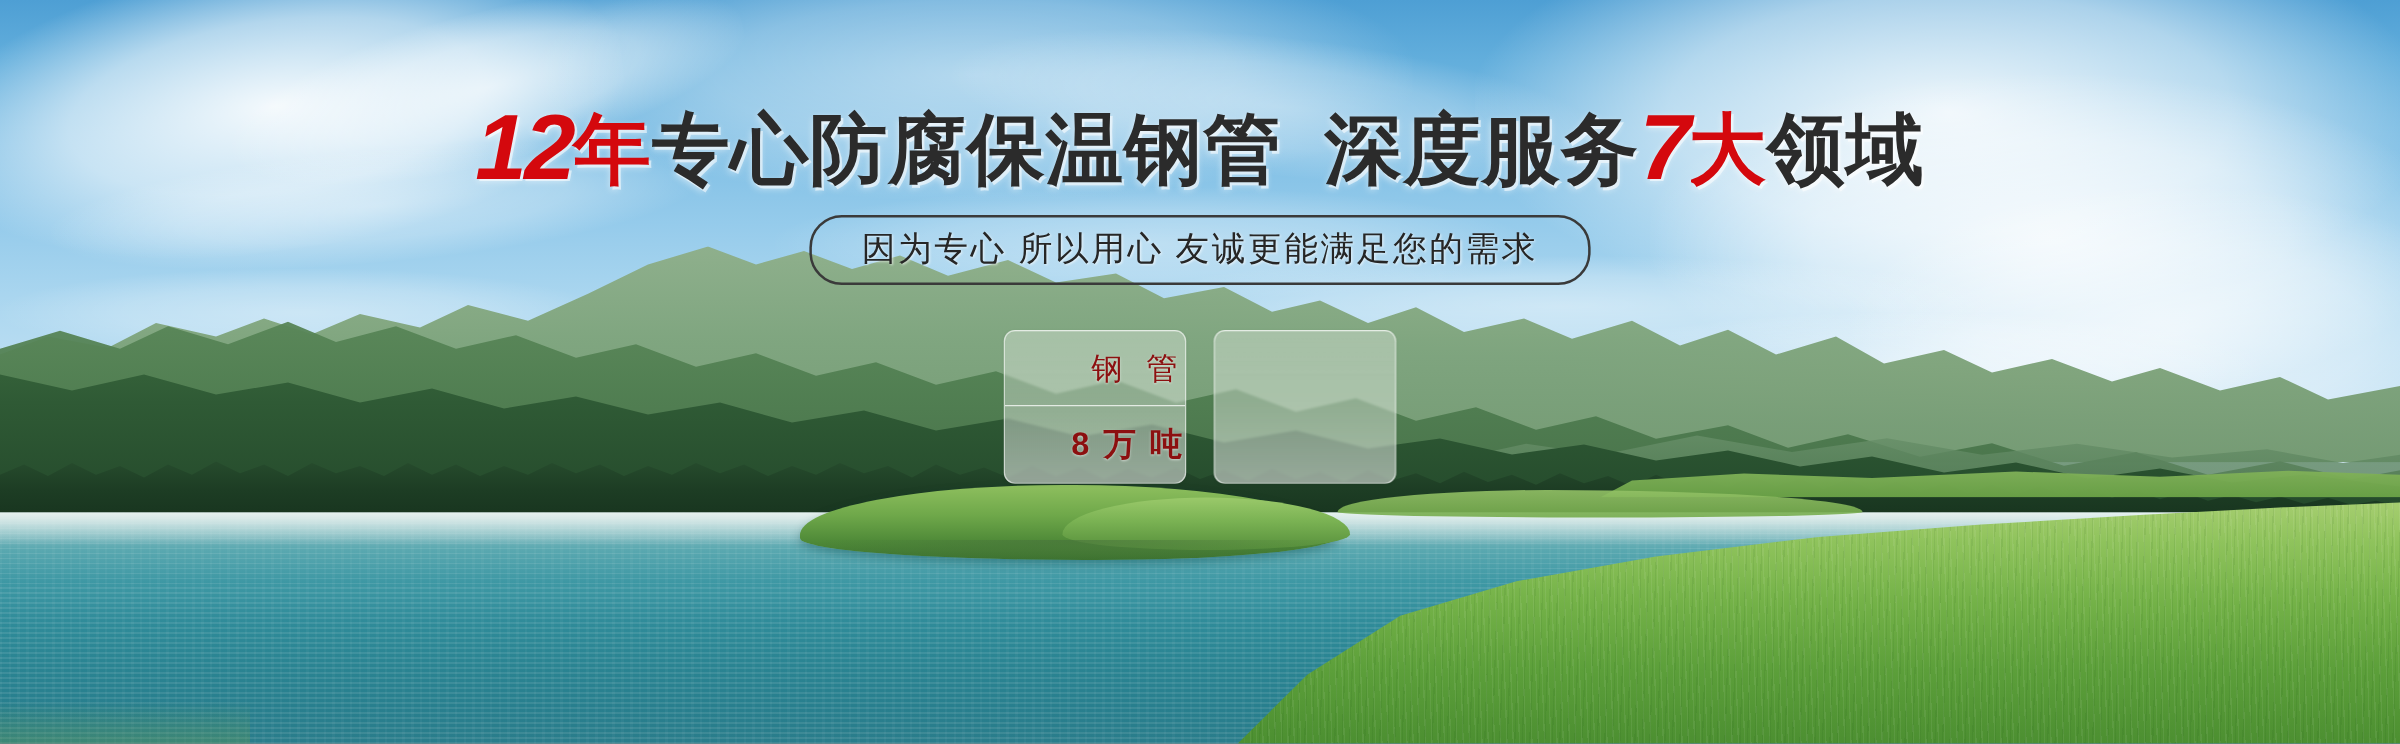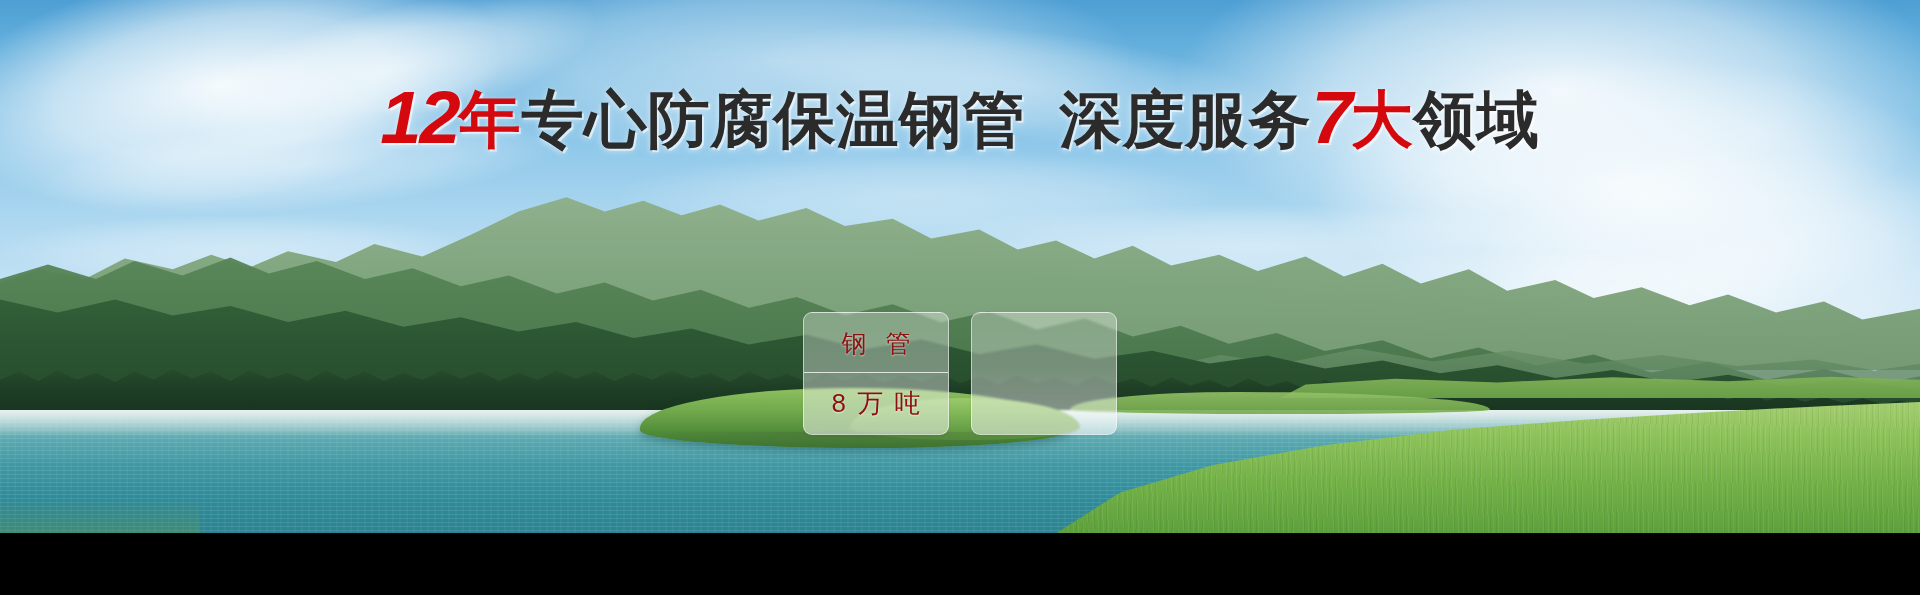--- a/index.html
+++ b/index.html
@@ -1,21 +1,21 @@
 <!DOCTYPE html>
 <html><head>
 <meta charset="utf-8">
 <style>
   * { margin:0; padding:0; box-sizing:border-box; }
   html,body { width:1920px; height:595px; overflow:hidden; background:#000; }
   body { font-family:"Liberation Sans","DejaVu Sans",sans-serif; }
 
   .banner {
     position:relative;
-    width:1920px; height:533px;
+    width:1920px; height:595px;
     overflow:hidden;
   }
 
   
   .sky {
     position:absolute; inset:0;
     background:
       linear-gradient(180deg,
         #4e9fd4 0%,
         #62aedc 8%,
@@ -243,41 +243,41 @@
     top:264px;
     display:flex;
     gap:22px;
   }
   .card {
     width:146px;
     padding:0;
     background:linear-gradient(180deg, rgba(255,255,255,.30) 0%, rgba(255,255,255,.36) 45%, rgba(255,255,255,.52) 100%);
     border:1px solid rgba(255,255,255,.55);
     border-radius:9px;
-    text-align:center;
+    text-align:right;
     backdrop-filter:blur(1px);
     box-shadow:0 1px 3px rgba(0,0,0,.06);
-    margin-top:48px;
   }
   .card-label {
     font-size:25px;
     line-height:28px;
     letter-spacing:6px;
     padding:16px 0 15px 6px;
     color:#8c1010;
     text-shadow:0 1px 2px rgba(255,255,255,.55);
     border-bottom:1px solid rgba(255,255,255,.75);
   }
   .card-value {
     font-size:26px;
     line-height:30px;
     letter-spacing:2px;
     padding:15px 0 16px 2px;
     color:#8c1010;
     text-shadow:0 1px 2px rgba(255,255,255,.55);
+    font-weight:bold;
   }
   .card-value sup { font-size:15px; vertical-align:super; letter-spacing:0; }
 </style>
 </head>
 <body>
 
 <div class="banner">
 
   <div class="sky"></div>
   <div class="cloud c1"></div>
@@ -307,20 +307,21 @@
   <div class="island"></div>
   <div class="island2"></div>
   <div class="island-shore"></div>
   <div class="grass-right"></div>
   <div class="grass-left"></div>
 
   <div class="headline">
     <span class="accent num">12</span><span class="accent">年</span><span>专心防腐保温钢管</span><span class="gap"></span><span>深度服务</span><span class="accent num">7</span><span class="accent">大</span><span>领域</span>
   </div>
 
+  <div class="pill">因为专心 所以用心  友诚更能满足您的需求</div>
 
   <div class="cards">
 
     <div class="card">
       <div class="card-label">钢 管</div>
       <div class="card-value">
         <span>8 万 吨</span>
       </div>
     </div>
 

